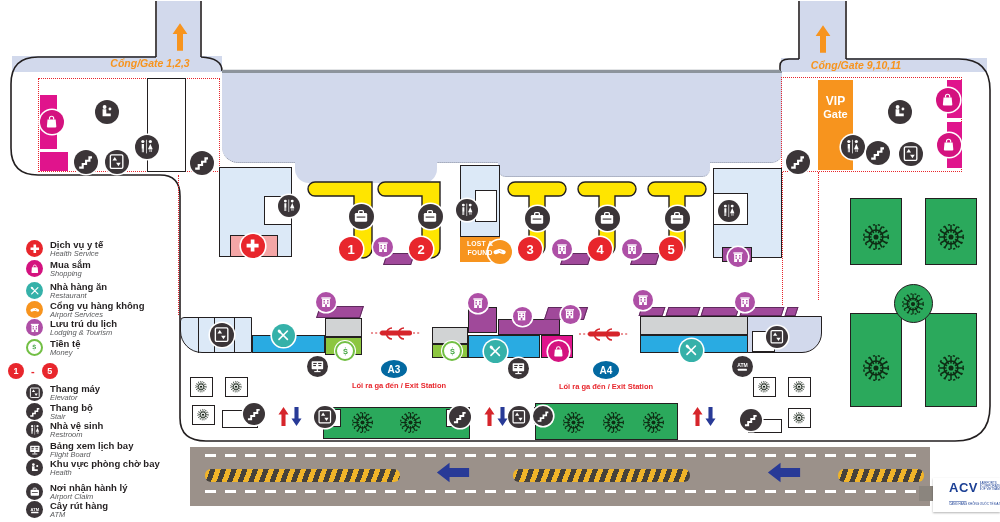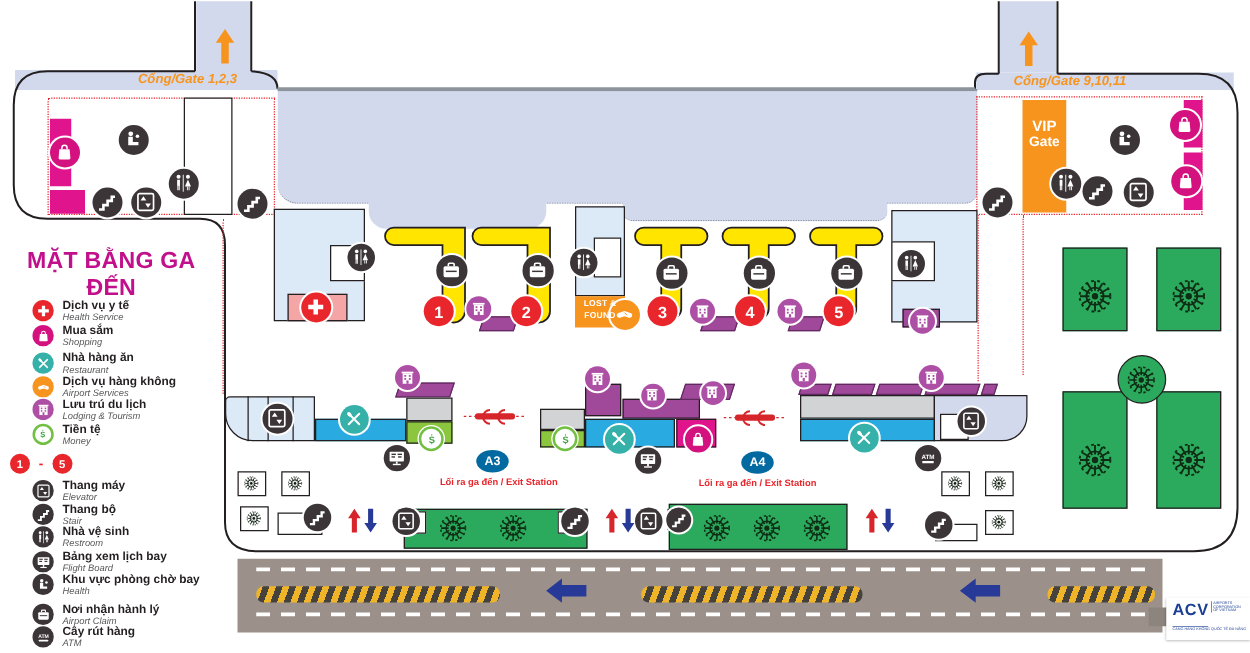--- a/index.html
+++ b/index.html
@@ -40,21 +40,21 @@
   #legend-sub{position:absolute;left:0;top:217px;width:178px;text-align:center;color:#2b2b2b;font-weight:bold;font-style:italic;font-size:12.5px;z-index:5;}
   .lg-row{position:absolute;left:26px;display:flex;gap:7px;align-items:flex-start;z-index:5;width:172px;}
   .lg-row .ic{position:static;flex:none;width:17px;height:17px;box-shadow:0 0 0 1px #fff;}
   .lg-vi{font-size:9.5px;font-weight:bold;color:#231F20;line-height:10px;}
   .lg-en{font-size:7.5px;font-style:italic;color:#58595B;line-height:8.5px;}
   .mini-num{width:16px;height:16px;border-radius:50%;background:#E8262C;color:#fff;font-weight:bold;font-size:9px;display:flex;align-items:center;justify-content:center;flex:none;}
   .range-dash{font-weight:bold;color:#E8262C;font-size:11px;line-height:16px;}
   #road{position:absolute;left:190px;top:447px;width:740px;height:59px;background:#9B918A;z-index:3;}
   .lane-dash{position:absolute;height:3px;background:repeating-linear-gradient(90deg,#fff 0 11px,rgba(0,0,0,0) 11px 20px);z-index:4;}
   .hazard{position:absolute;height:13px;border-radius:6px;background:repeating-linear-gradient(110deg,#F0B429 0 5px,#45413B 5px 10px);z-index:4;}
-  #acv-box{position:absolute;left:933px;top:478px;width:67px;height:34px;background:#fff;z-index:6;box-shadow:0 1px 2px rgba(0,0,0,.3);padding:3px 5px;box-sizing:border-box;}
+  #acv-box{position:absolute;left:933px;top:478px;width:67px;height:34px;background:#fff;z-index:6;box-shadow:0 1px 2px rgba(0,0,0,.3);padding:3px 16px;box-sizing:border-box;}
   #acv-gray{position:absolute;left:919px;top:486px;width:15px;height:15px;background:#8b857e;z-index:5;}
   #acv-row{display:flex;align-items:flex-start;gap:2px;}
   #acv-name{color:#1B3F94;font-weight:bold;font-size:13px;line-height:13px;letter-spacing:.5px;}
   #acv-tag{color:#1B3F94;font-size:6px;line-height:6px;transform:scale(.5);transform-origin:left top;width:160%;border-left:1px solid #1B3F94;padding-left:2px;}
   #acv-sub{color:#1B3F94;font-size:6px;line-height:6px;transform:scale(.5);transform-origin:left top;border-top:1px solid #1B3F94;margin-top:2px;padding-top:1px;white-space:nowrap;}
   .wnotch{position:absolute;background:#fff;border:1px solid #231F20;z-index:3;box-sizing:border-box;}
 </style>
 </head>
 <body>
 
@@ -176,21 +176,20 @@
   <div class="hazard" style="left:838px;top:469px;width:86px;"></div>
 
   <div class="lbl gate-label" style="left:70px;top:57px;width:160px;">Cổng/Gate 1,2,3</div>
   <div class="lbl gate-label" style="left:776px;top:59px;width:160px;">Cổng/Gate 9,10,11</div>
 
   <div class="exit-badge" style="left:381px;top:360px;width:26px;height:18px;">A3</div>
   <div class="exit-text" style="left:334px;top:381px;width:130px;">Lối ra ga đến / Exit Station</div>
   <div class="exit-badge" style="left:593px;top:361px;width:26px;height:18px;">A4</div>
   <div class="exit-text" style="left:541px;top:382px;width:130px;">Lối ra ga đến / Exit Station</div>
 
-  <div id="legend-title">MẶT BẰNG GA ĐẾN</div>
   <div id="legend-rows">
       <div class="lg-row" style="top: 240px;">
         <span class="ic ic-red">
           <svg viewBox="0 0 24 24">
             <path d="M9.7,4.5 h4.6 v5.2 h5.2 v4.6 h-5.2 v5.2 H9.7 v-5.2 H4.5 V9.7 h5.2 Z" fill="currentColor"></path>
           </svg>
         </span>
         <div>
           <div class="lg-vi">Dịch vụ y tế</div>
           <div class="lg-en">Health Service</div>
@@ -224,21 +223,21 @@
       </div>
       <div class="lg-row" style="top: 301px;">
         <span class="ic ic-orange">
           <svg viewBox="0 0 24 24">
             <rect x="4.2" y="9.6" width="9.6" height="5" rx="2.5" transform="rotate(-18 9 12)" fill="currentColor"></rect>
             <rect x="10.2" y="9.6" width="9.6" height="5" rx="2.5" transform="rotate(18 15 12)" fill="currentColor"></rect>
             <path d="M12,10.2 l2.6,2.6" stroke="var(--bg,#333)" stroke-width="1"></path>
           </svg>
         </span>
         <div>
-          <div class="lg-vi">Dịch vụ hàng không</div>
+          <div class="lg-vi">Cổng vụ hàng không</div>
           <div class="lg-en">Airport Services</div>
         </div>
       </div>
       <div class="lg-row" style="top: 319px;">
         <span class="ic ic-purple">
           <svg viewBox="0 0 24 24">
             <rect x="5" y="5" width="14" height="2" fill="currentColor"></rect>
             <rect x="6.2" y="7" width="11.6" height="12.5" fill="currentColor"></rect>
             <rect class="bg" x="8.2" y="9" width="2.2" height="2.2"></rect>
             <rect class="bg" x="13.6" y="9" width="2.2" height="2.2"></rect>

